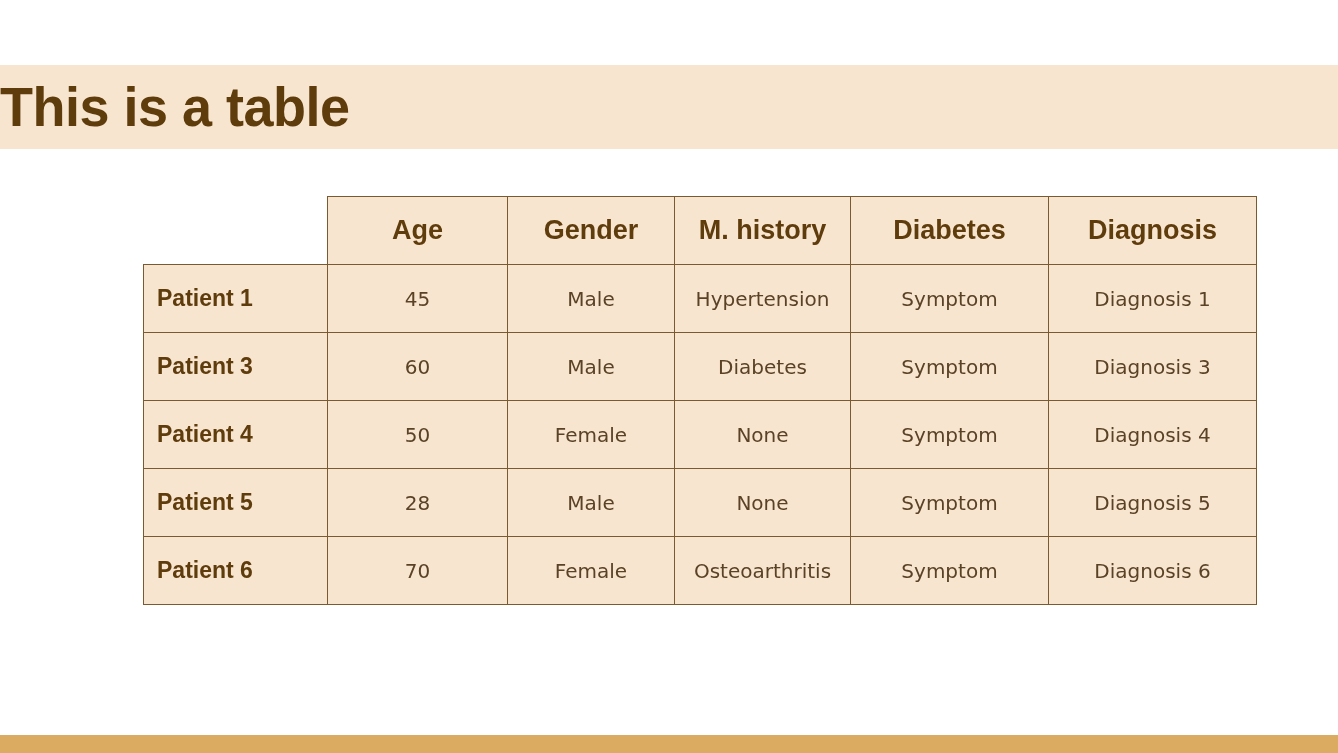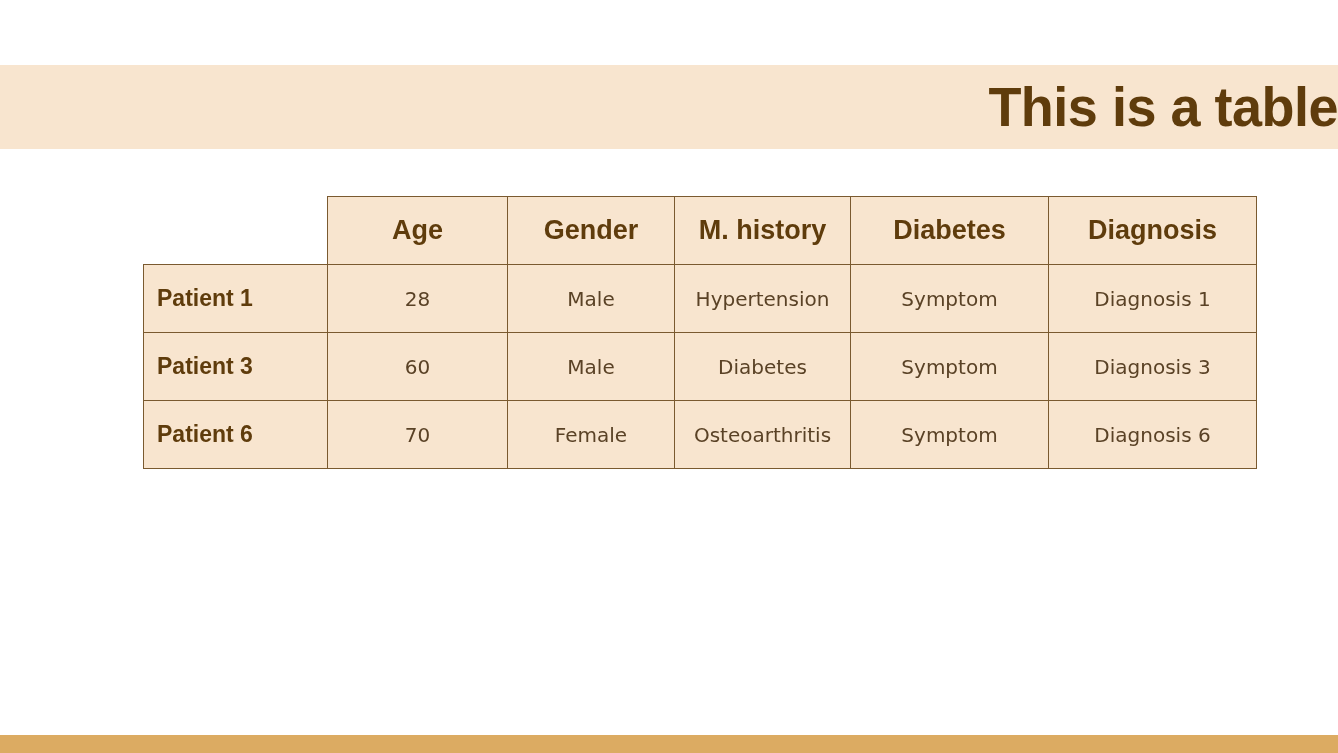--- a/index.html
+++ b/index.html
@@ -5,21 +5,21 @@
   html, body { margin: 0; padding: 0; }
   body {
     width: 1338px; height: 753px; position: relative; overflow: hidden;
     background: #ffffff;
     font-family: "Liberation Sans", "DejaVu Sans", sans-serif;
     color: #6b4310;
   }
   .title-band {
     position: absolute; left: 0; top: 65px; width: 1338px; height: 84px;
     background: #f8e5cf;
-    display: flex; align-items: center; justify-content: flex-end;
+    display: flex; align-items: center; justify-content: flex-start;
   }
   .title {
     margin: 0; font-size: 54px; font-weight: 700; color: #5f3c0c;
     letter-spacing: -0.5px; transform: scaleY(1.02);
   }
   .table {
     position: absolute; left: 143px; top: 196px;
     border-collapse: collapse;
   }
   .table td, .table th {
@@ -61,33 +61,49 @@
       <th class="c1">Age</th>
       <th class="c2">Gender</th>
       <th class="c3">M. history</th>
       <th class="c4">Diabetes</th>
       <th class="c5">Diagnosis</th>
     </tr>
   </thead>
   <tbody>
     <tr>
       <td class="rowhead">Patient 1</td>
-      <td>28</td>
+      <td>45</td>
       <td>Male</td>
       <td>Hypertension</td>
       <td>Symptom</td>
       <td>Diagnosis 1</td>
     </tr>
     <tr>
       <td class="rowhead">Patient 3</td>
       <td>60</td>
       <td>Male</td>
       <td>Diabetes</td>
       <td>Symptom</td>
       <td>Diagnosis 3</td>
+    </tr>
+    <tr>
+      <td class="rowhead">Patient 4</td>
+      <td>50</td>
+      <td>Female</td>
+      <td>None</td>
+      <td>Symptom</td>
+      <td>Diagnosis 4</td>
+    </tr>
+    <tr>
+      <td class="rowhead">Patient 5</td>
+      <td>28</td>
+      <td>Male</td>
+      <td>None</td>
+      <td>Symptom</td>
+      <td>Diagnosis 5</td>
     </tr>
     <tr>
       <td class="rowhead">Patient 6</td>
       <td>70</td>
       <td>Female</td>
       <td>Osteoarthritis</td>
       <td>Symptom</td>
       <td>Diagnosis 6</td>
     </tr>
   </tbody>

